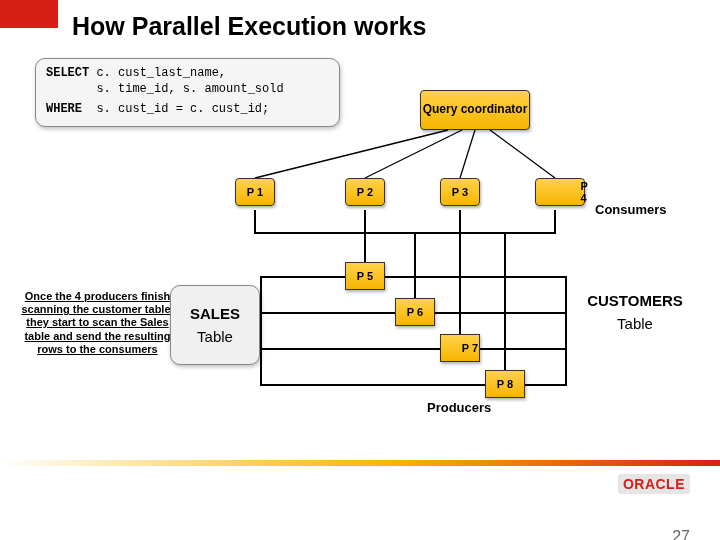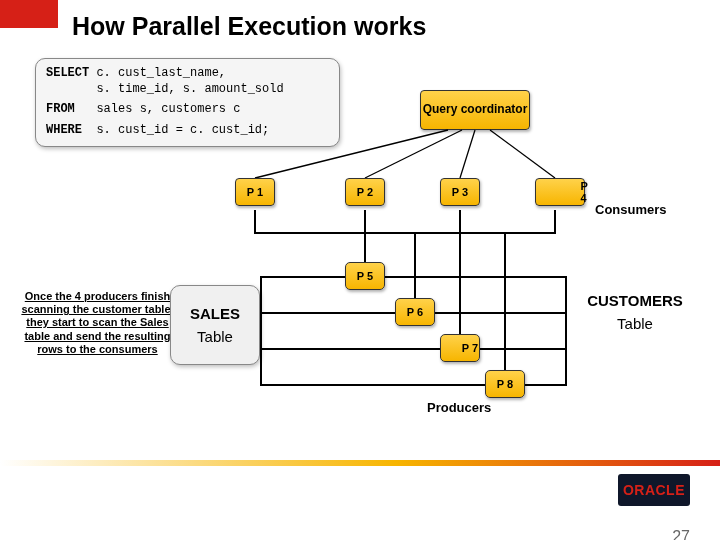--- a/index.html
+++ b/index.html
@@ -92,21 +92,21 @@
   }
   .interconnect .v {
     position: absolute;
     width: 2px; background: #000;
   }
   .producer {
     position: absolute;
     width: 40px; height: 28px;
     background: linear-gradient(#ffd24a, #f7b500);
     border: 1px solid #333;
-    border-radius: 5px;
+    border-radius: 0;
     display: flex;
     align-items: center;
     justify-content: center;
     font-size: 11px;
     font-weight: bold;
     box-shadow: 1px 2px 3px rgba(0,0,0,0.3);
   }
   #p5 { left: 345px; top: 262px; }
   #p6 { left: 395px; top: 298px; }
   #p7 { left: 440px; top: 334px; padding-left: 20px; }
@@ -157,22 +157,22 @@
     position: absolute;
     left: 0; top: 460px;
     width: 720px; height: 6px;
     background: linear-gradient(90deg, #fff 0%, #f7b500 55%, #d62017 100%);
   }
   .logo {
     position: absolute;
     right: 30px; top: 474px;
     display: flex;
     align-items: center;
-    background: #0f172a;
-    padding: 8px 5px;
+    background: #e5e5e5;
+    padding: 2px 5px;
     border-radius: 3px;
   }
   .logo-text {
     color: #d62017;
     font-weight: bold;
     font-size: 14px;
     letter-spacing: 0.5px;
     font-family: Arial, sans-serif;
   }
   .pagenum {
@@ -186,21 +186,20 @@
 </head>
 <body>
 
 <div class="red-block"></div>
 
 <div class="title">How Parallel Execution works</div>
 
 <div class="sql-box">
   <div><span class="kw">SELECT </span><span>c. cust_last_name,</span></div>
   <div style="white-space: pre;">       s. time_id, s. amount_sold</div>
-  <div style="margin-top:4px;"><span class="kw" style="white-space: pre;">FROM   </span><span>sales s, customers c</span></div>
   <div style="margin-top:4px;"><span class="kw" style="white-space: pre;">WHERE  </span><span>s. cust_id = c. cust_id;</span></div>
 </div>
 
 <div class="qc-box">Query coordinator</div>
 
 <svg style="position:absolute; left:0; top:0; width:720px; height:200px; pointer-events:none;">
   <line x1="448" y1="130" x2="255" y2="178" stroke="#000" stroke-width="1.3"></line>
   <line x1="462" y1="130" x2="365" y2="178" stroke="#000" stroke-width="1.3"></line>
   <line x1="475" y1="130" x2="460" y2="178" stroke="#000" stroke-width="1.3"></line>
   <line x1="490" y1="130" x2="555" y2="178" stroke="#000" stroke-width="1.3"></line>

